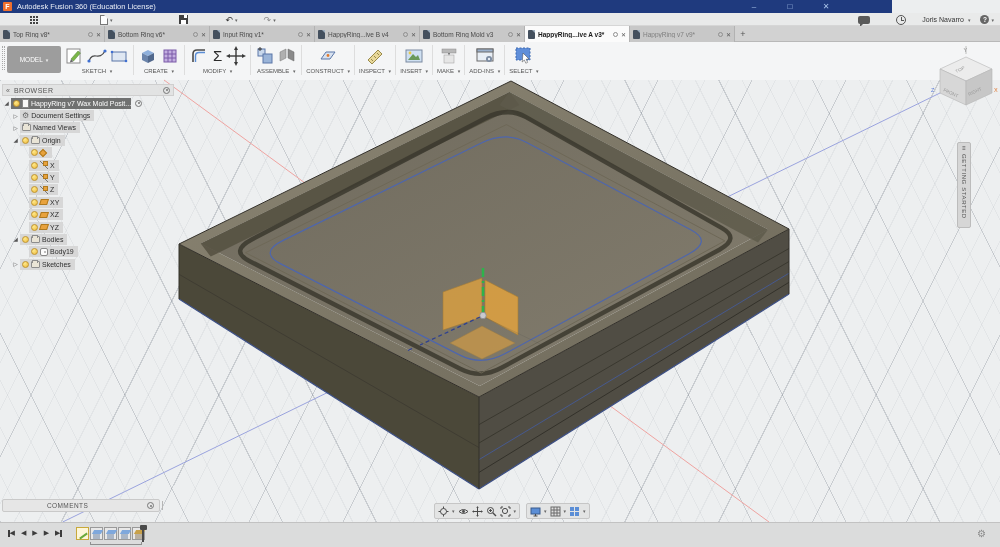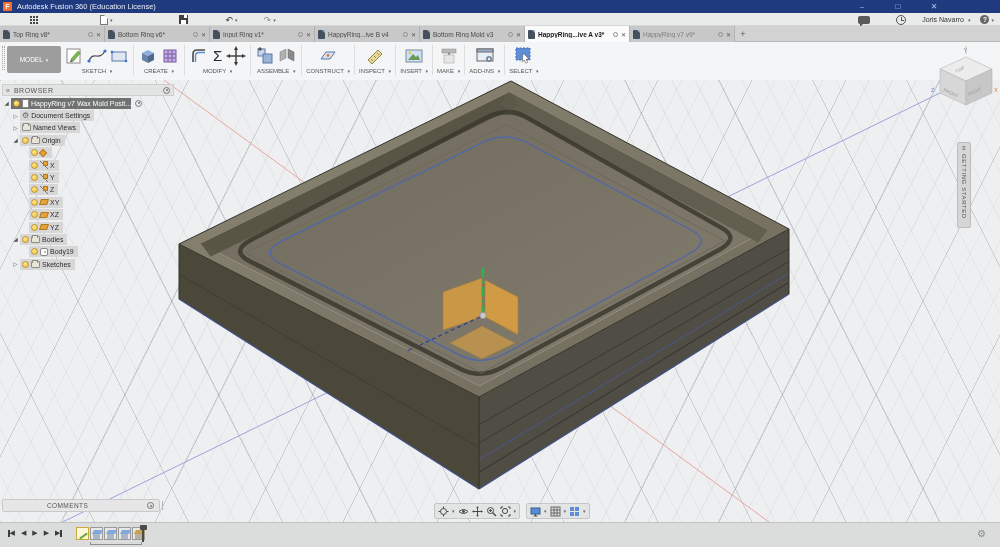--- a/index.html
+++ b/index.html
@@ -1,21 +1,21 @@
 <!DOCTYPE html>
 <html><head>
 <meta charset="utf-8">
 <style>
   * { margin:0; padding:0; box-sizing:border-box; }
   html,body { width:1000px; height:547px; overflow:hidden; }
   body { font-family:"Liberation Sans", sans-serif; background:#eceeef; position:relative; }
   #app { position:absolute; inset:0; width:1000px; height:547px; }
 
   
-  .titlebar { position:absolute; left:0; top:0; width:1000px; height:13px; background:#1f3a7e; display:flex; align-items:center; }
+  .titlebar { position:absolute; left:0; top:0; width:892px; height:13px; background:#1f3a7e; display:flex; align-items:center; }
   .logo { width:9px; height:9px; margin-left:3px; background:#ef6f2e; border-radius:1px; color:#fff; font-size:7px; font-weight:bold; text-align:center; line-height:9px; }
   .apptitle { color:#e8ecf5; font-size:7.5px; margin-left:5px; }
   .winbtns { margin-left:auto; margin-right:60px; display:flex; gap:24px; }
   .winbtn { color:#a9c4ea; font-size:8px; width:12px; text-align:center; cursor:default; }
 
   
   .qat { position:absolute; left:0; top:13px; width:1000px; height:13px; background:#e9eaea; border-bottom:1px solid #d6d6d6; }
   .qat-left { position:absolute; left:0; top:0; height:13px; display:flex; align-items:center; }
   .icon-dots { width:8px; height:8px; margin-left:30px; position:relative; }
   .icon-dots::before { content:""; position:absolute; left:0; top:0; width:2px; height:2px; background:#444;

